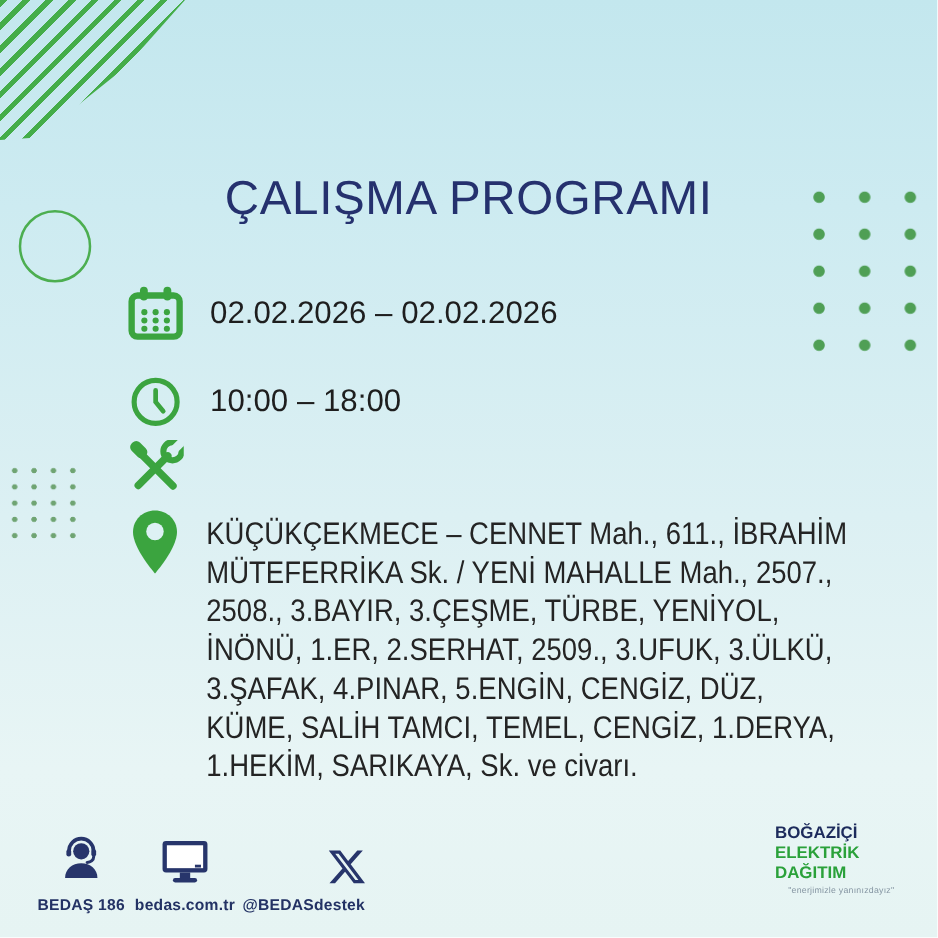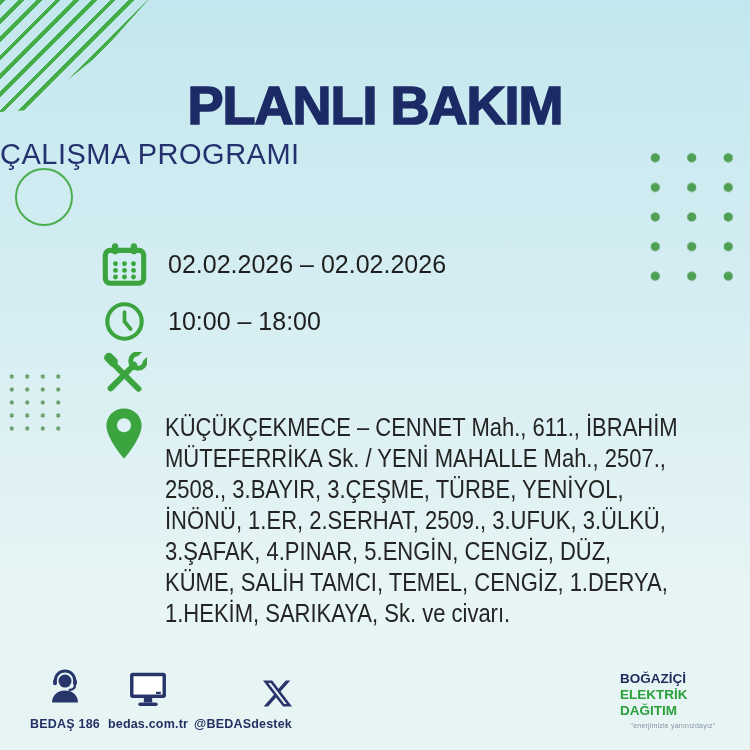--- a/index.html
+++ b/index.html
@@ -28,64 +28,63 @@
     background-image: radial-gradient(circle,#6fa472 1.9px, rgba(0,0,0,0) 2.4px);
     background-size: 15.5px 13px;
   }
   
   .title {
     position:absolute; top:78px; left:0; right:0; text-align:center;
     font-size:54px; line-height:1; font-weight:bold; letter-spacing:-1px;
     color:#1c2a66; -webkit-text-stroke:1.6px #1c2a66;
   }
   .subtitle {
-    position:absolute; top:140px; left:0; right:0; 
-    font-size:29px; line-height:1; font-weight:400; letter-spacing:0.5px;
+    position:absolute; top:140px; left:0; right:0; text-align:center;
+    font-size:38px; line-height:1; font-weight:400; letter-spacing:0.5px;
     color:#25316e;
   }
   
   .info-row {
     position:absolute; left:99px; display:flex; align-items:center; gap:19px;
     color:#1e1e1e; font-size:25px;
   }
-  .row-date { top:238px; height:52px;justify-content:center; }
+  .row-date { top:224px; height:52px;justify-content:center; }
   .row-time { top:297px; height:48px;text-align:right; }
   .row-work { top:351px; height:46px; }
   .row-location { position:absolute; left:99px; top:406px; display:flex; align-items:flex-start; gap:16px; }
   .ricon { display:flex; align-items:center; justify-content:center; width:50px; flex:0 0 50px; }
   .address {
     font-size:25px; line-height:31px; color:#242424; white-space:pre-line;
     width:660px; transform:scaleX(0.88); transform-origin:left top; margin-top:6px;
   }
   
   .footer-item {
     position:absolute; top:668px; width:110px; display:flex; flex-direction:column;
     align-items:center; gap:9px; color:#233264;
   }
   .footer-item .fi-icon { height:40px; display:flex; align-items:flex-end; justify-content:center; }
   .footer-item .fi-label { font-size:12.5px; font-weight:bold; letter-spacing:0.2px; white-space:nowrap; }
   .f1 { left:10px; } .f2 { left:93px; } .f3 { left:182px;align-items:flex-end; }
   
   .logo { position:absolute; left:620px; top:658px; width:106px; }
   .logo .l { font-weight:bold; font-size:13.5px; line-height:16px; text-align:justify; text-align-last:justify; }
-  .logo .l1 { color:#1d2b5c;margin-top:13px; }
+  .logo .l1 { color:#1d2b5c; }
   .logo .l2, .logo .l3 { color:#2aa13a; }
   .logo .tag { font-size:7px; color:#8595a2; text-align:center; margin-top:2.5px; letter-spacing:0.2px; }
 </style>
 </head>
 <body>
 
 <div class="poster">
 
   <div class="stripes"></div>
   <div class="circle-deco"></div>
   <div class="dots-right"></div>
   <div class="dots-left"></div>
 
-  <div class="title">PLANLI BAKIM</div>
   <div class="subtitle">ÇALIŞMA PROGRAMI</div>
 
   <div class="info-row row-date">
     <span class="ricon">
       <svg viewBox="0 0 24 24" width="47" height="47">
         <rect x="2.2" y="4.8" width="19.6" height="16.8" rx="2.4" fill="none" stroke="#3ba43f" stroke-width="2.6"></rect>
         <rect x="5.6" y="1.2" width="3.2" height="5.6" rx="1.6" fill="#3ba43f"></rect>
         <rect x="15.2" y="1.2" width="3.2" height="5.6" rx="1.6" fill="#3ba43f"></rect>
         <g fill="#3ba43f">
           <circle cx="7.4" cy="11.6" r="1.25"></circle>

